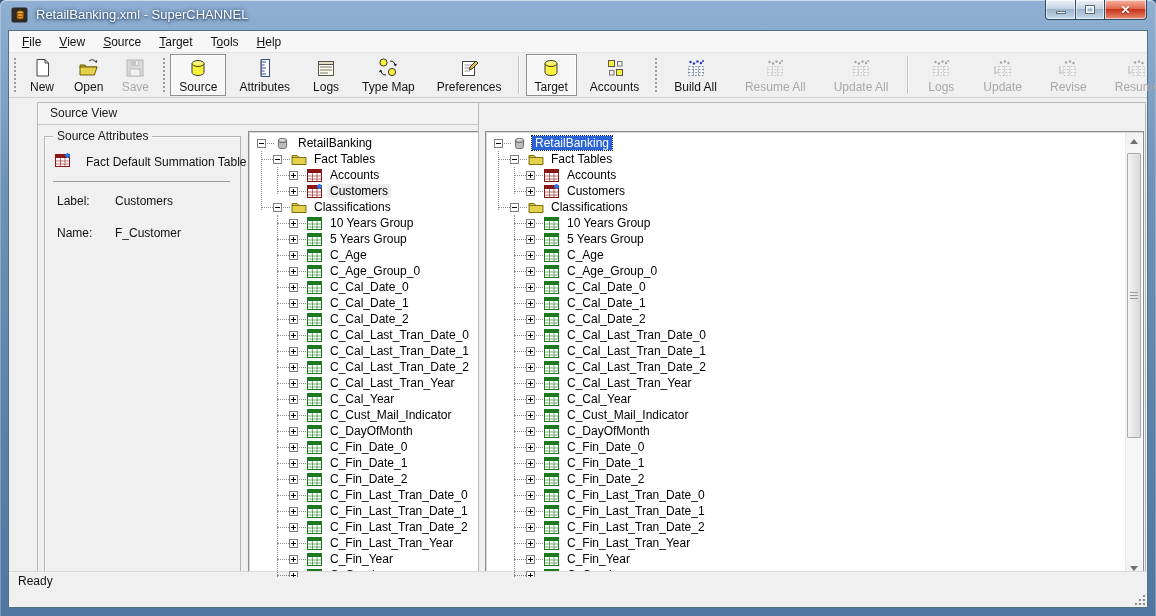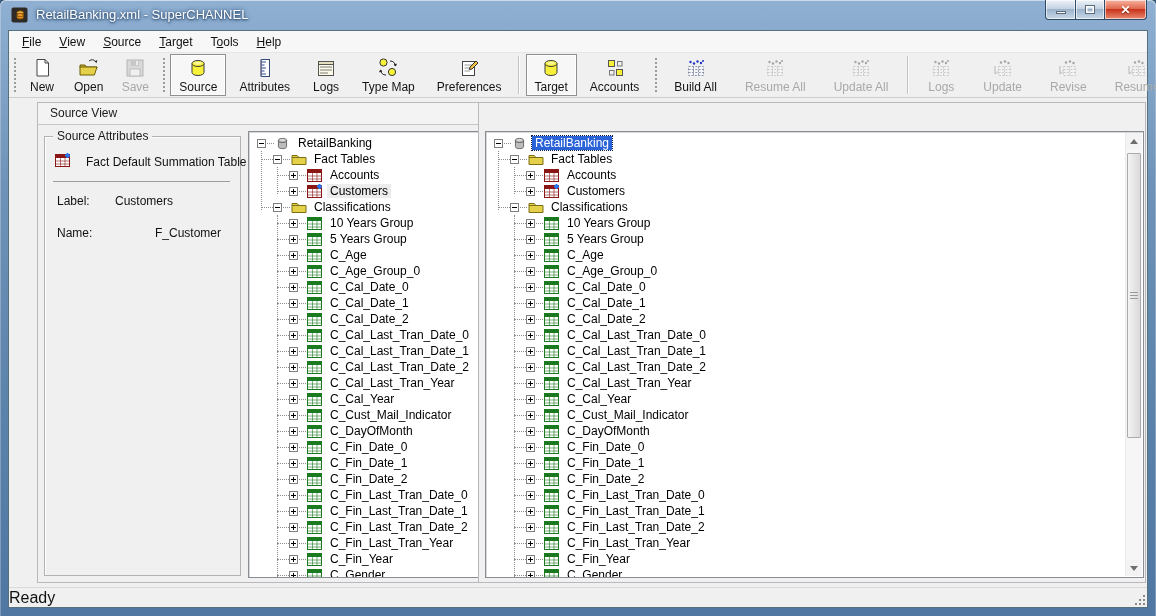--- a/index.html
+++ b/index.html
@@ -56,21 +56,21 @@
   .panel-body { position:absolute; left:0; right:0; top:23px; bottom:0; }
 
   
   .groupbox { position:absolute; left:6px; top:10px; width:197px; bottom:6px;
     border:1px solid #b2b2b2; box-shadow:inset 1px 1px 0 #fdfdfd; }
   .groupbox-title { position:absolute; top:-8px; left:8px; background:#f0f0f0; padding:0 4px; font-size:12px; color:#1a1a1a; }
   .gb-fact-row { position:absolute; left:10px; top:16px; display:flex; align-items:center; gap:15px; font-size:12px; color:#111; white-space:nowrap; }
   .gb-sep { position:absolute; left:8px; right:10px; top:44px; border-top:1px solid #9d9d9d; }
   .gb-field { position:absolute; left:12px; display:flex; font-size:12px; color:#111; }
   .gb-field .fl { width:58px; }
-  .gb-field.f0 { top:57px; } .gb-field.f1 { top:89px;gap:40px; }
+  .gb-field.f0 { top:57px; } .gb-field.f1 { top:89px; }
 
   
   .tree { position:absolute; background:#fff; border:1px solid #898d94; box-shadow:inset 1px 1px 0 #d8d8d8; overflow:hidden; }
   .panel.source .tree { left:210px; right:1px; top:5px; bottom:4px; }
   .panel.target .tree { left:6px; right:1px; top:5px; bottom:4px; }
   .tree-inner { position:absolute; left:4px; top:3px; right:18px; bottom:0; }
   .tree-row { position:relative; height:16px; display:flex; align-items:center; white-space:nowrap; }
   .exp { position:relative; width:9px; height:9px; border:1px solid #7f7f7f; background:#fff; flex:0 0 9px; z-index:2; }
   .exp::before { content:''; position:absolute; left:1px; right:1px; top:3px; border-top:1px solid #000; }
   .exp.plus::after { content:''; position:absolute; top:1px; bottom:1px; left:3px; border-left:1px solid #000; }
@@ -87,22 +87,22 @@
   .sb-btn { position:absolute; left:0; right:0; height:16px; display:flex; align-items:center; justify-content:center; background:#f3f3f3; }
   .sb-btn.up { top:0; } .sb-btn.down { bottom:0; }
   .tri-up { width:0; height:0; border-left:4px solid transparent; border-right:4px solid transparent; border-bottom:5px solid #6f6f6f; }
   .tri-down { width:0; height:0; border-left:4px solid transparent; border-right:4px solid transparent; border-top:5px solid #6f6f6f; }
   .sb-thumb { position:absolute; left:1px; right:1px; border:1px solid #ababab; border-radius:1px;
     background:linear-gradient(to right,#f4f4f4,#e9e9e9 40%,#dadada); }
   .sb-grip { position:absolute; left:50%; top:50%; width:8px; height:8px; transform:translate(-50%,-50%);
     background:repeating-linear-gradient(to bottom,#9a9a9a 0 1px,transparent 1px 3px); }
 
   
-  .statusbar { position:absolute; left:0; right:0; bottom:0; height:20px; background:#f0f0f0; border-top:1px solid #dadada;
-    font-size:16px; color:#111; line-height:19px; }
+  .statusbar { position:absolute; left:0; right:0; bottom:0; height:36px; background:#f0f0f0; border-top:1px solid #dadada;
+    font-size:12px; color:#111; line-height:19px; padding-left:9px; }
   .size-grip { position:absolute; right:1px; bottom:1px; width:13px; height:13px;
     background:
       radial-gradient(circle at 11px 11px,#8a8a8a 1.2px,transparent 1.4px),
       radial-gradient(circle at 7px 11px,#8a8a8a 1.2px,transparent 1.4px),
       radial-gradient(circle at 11px 7px,#8a8a8a 1.2px,transparent 1.4px),
       radial-gradient(circle at 3px 11px,#8a8a8a 1.2px,transparent 1.4px),
       radial-gradient(circle at 7px 7px,#8a8a8a 1.2px,transparent 1.4px),
       radial-gradient(circle at 11px 3px,#8a8a8a 1.2px,transparent 1.4px); }
 </style>
 </head>

